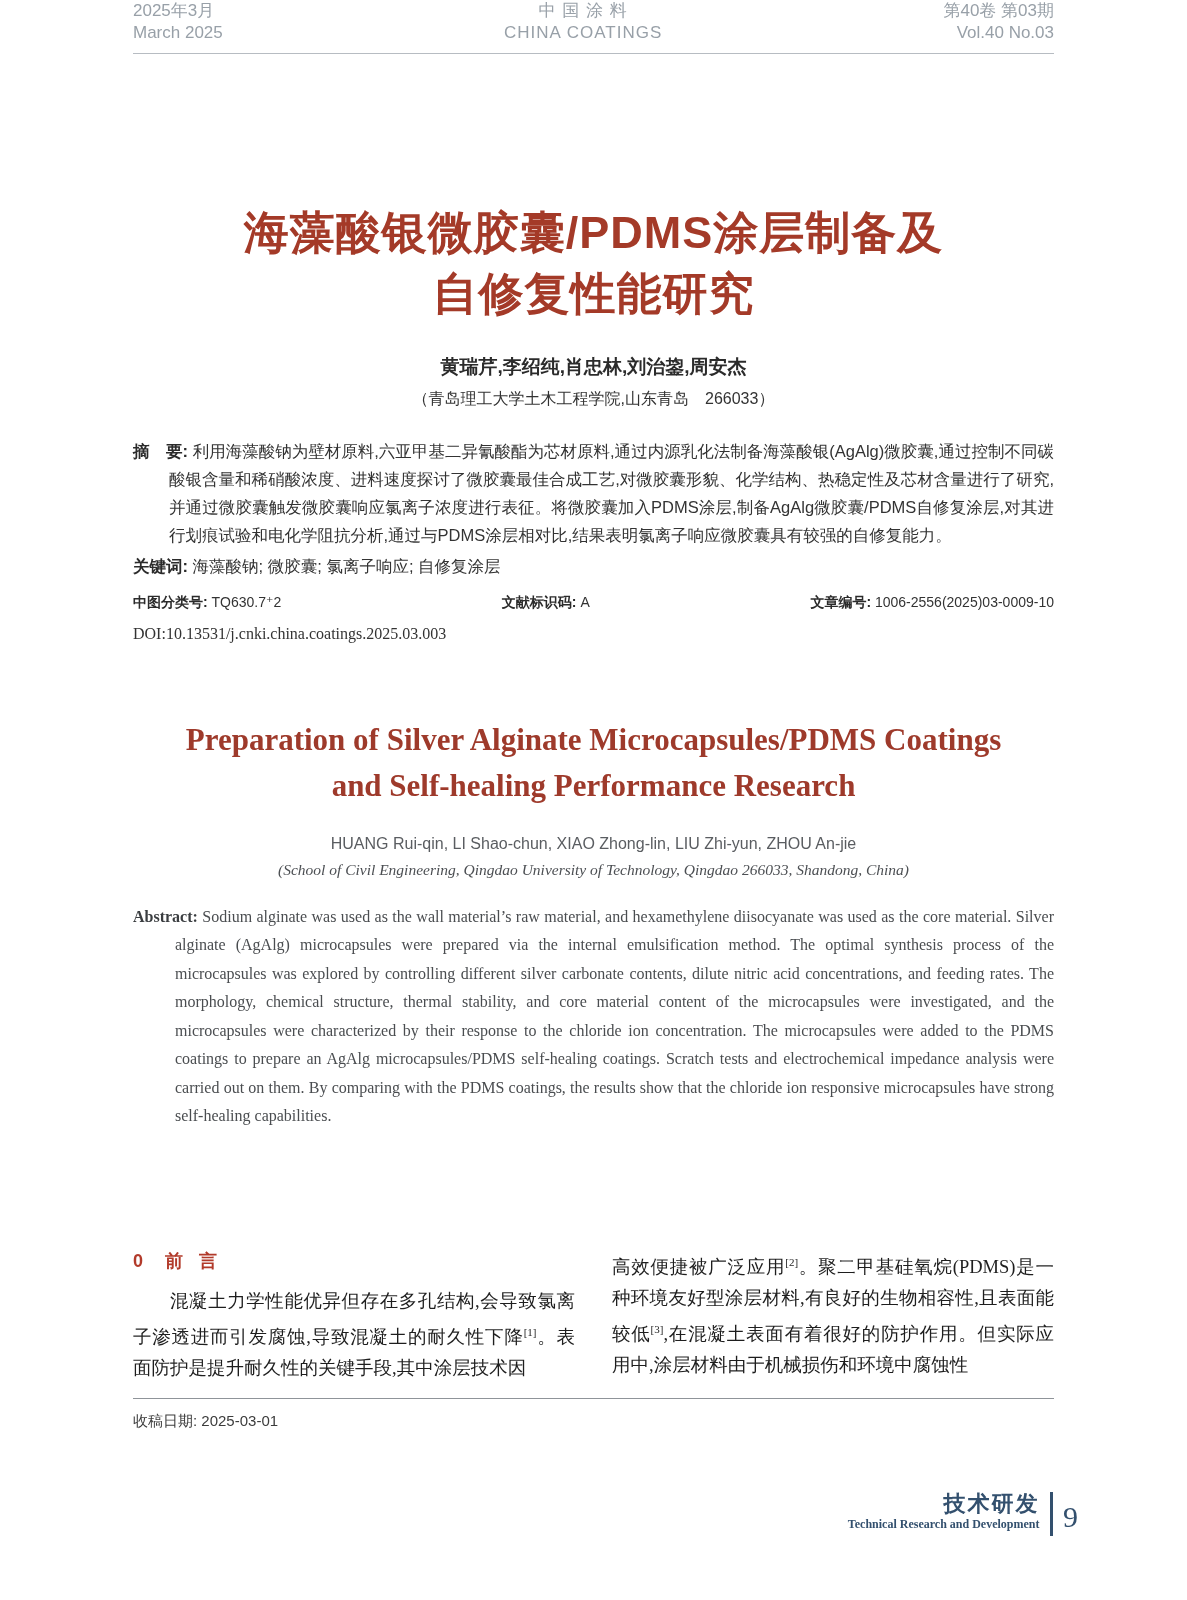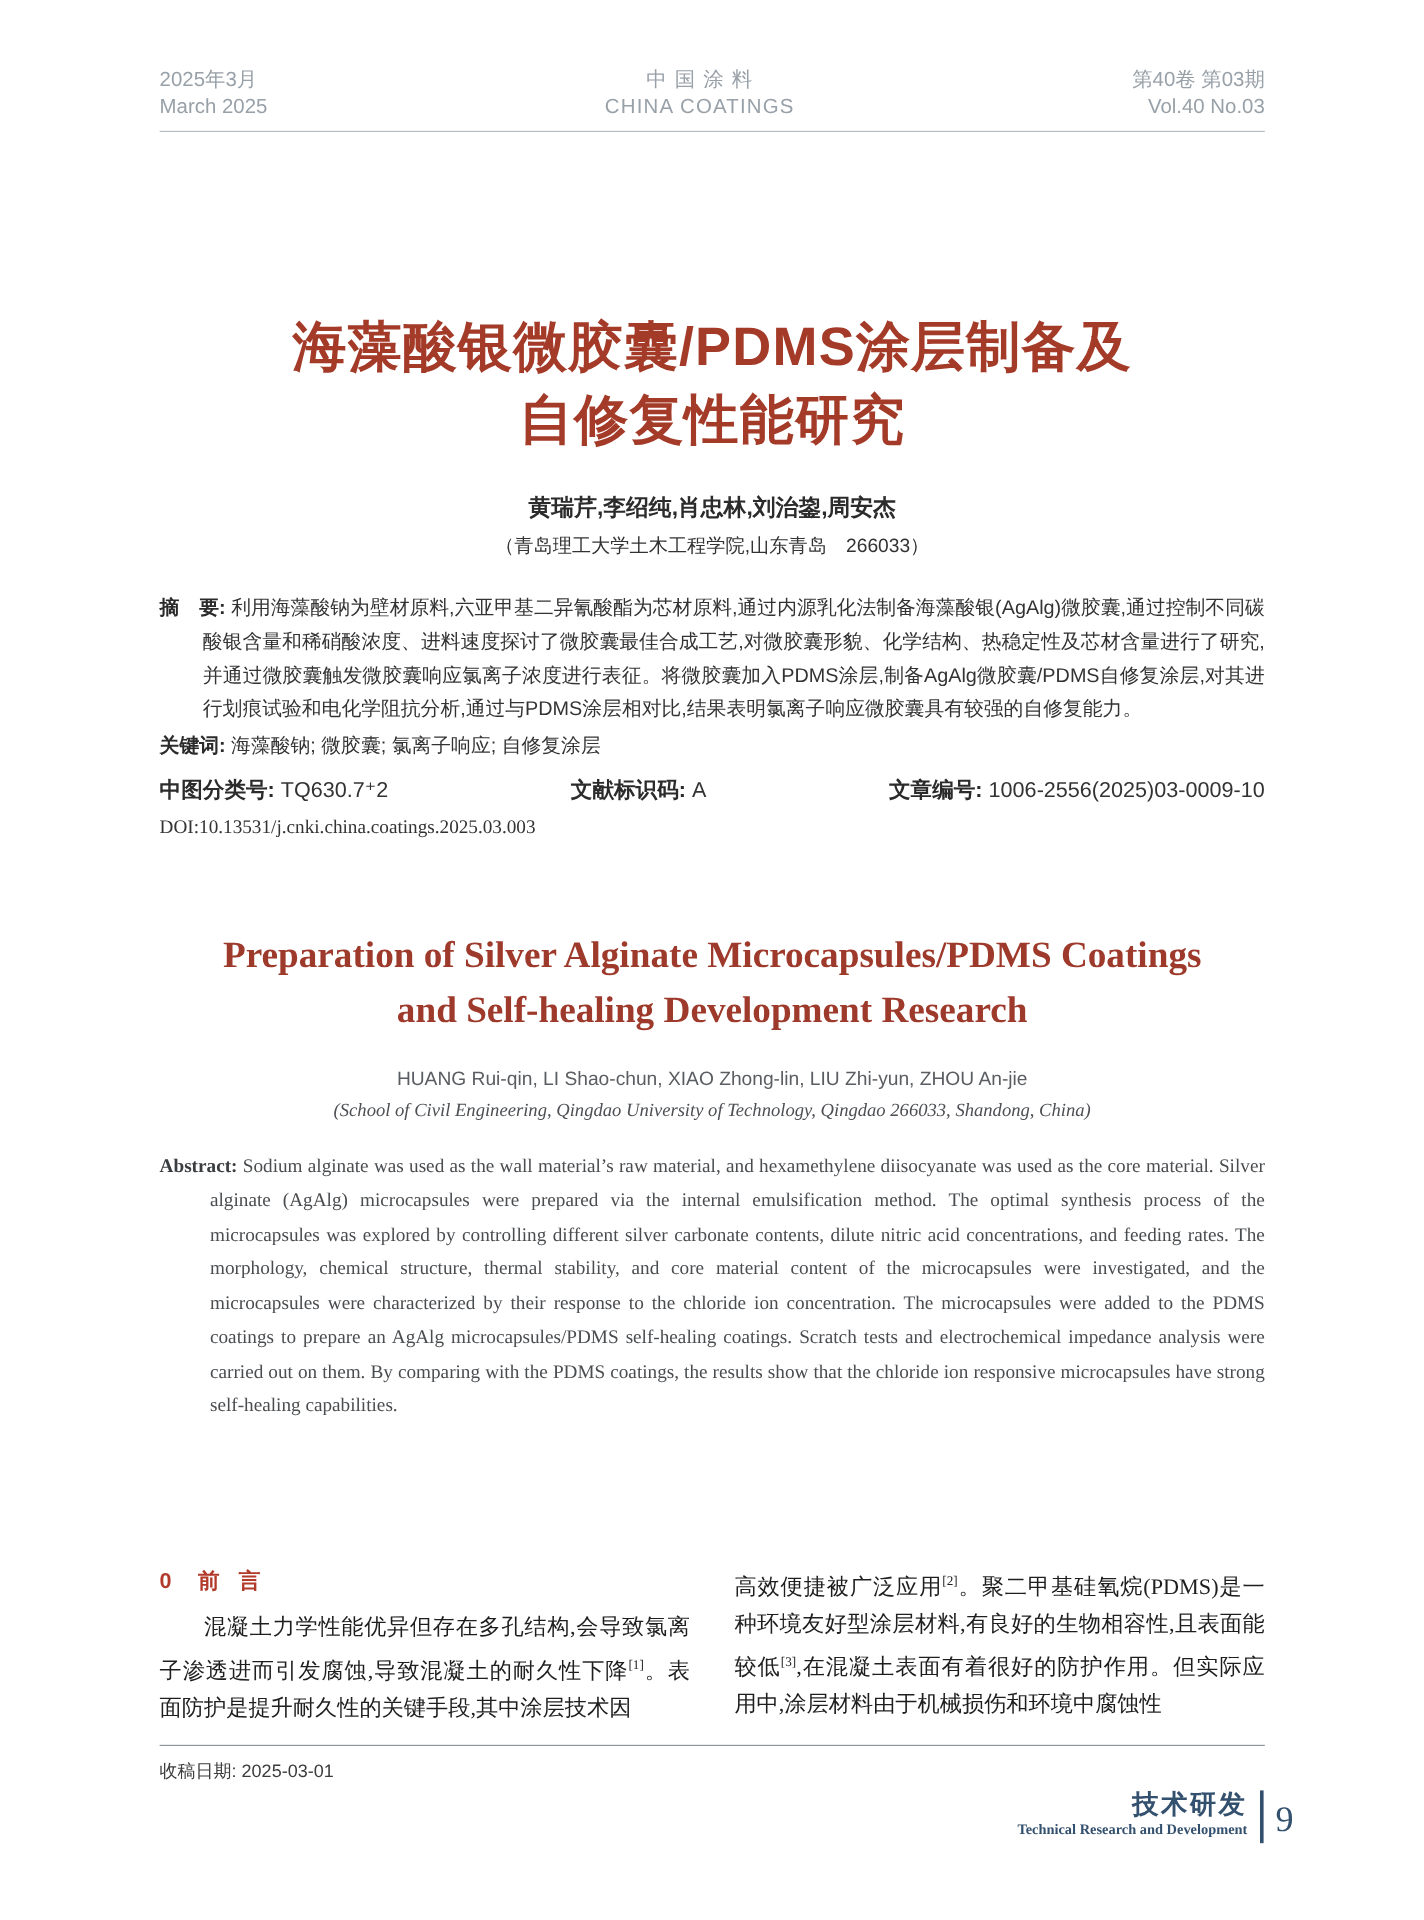--- a/index.html
+++ b/index.html
@@ -9,21 +9,21 @@
     margin:0 auto;
     background:#ffffff;
     overflow:hidden;
     font-family:"Liberation Sans","DejaVu Sans",sans-serif;
     color:#222;
   }
 
   
   .jheader{
     display:flex;justify-content:space-between;align-items:flex-end;
-    margin:0 133px;padding-top:56px;padding-bottom:9px;
+    margin:0 133px;padding-bottom:9px;
     border-bottom:1.5px solid #b7bcc2;
     color:#98a0a8;font-size:17px;line-height:22px;
   }
   .jheader .cell{white-space:nowrap;}
   .jheader .cell.center{text-align:center;letter-spacing:1px;}
   .jheader .cell.right{text-align:right;}
 
   
   .title-cn{
     margin-top:148px;text-align:center;
@@ -41,21 +41,21 @@
     padding-left:36px;text-indent:-36px;
   }
   .abstract-cn .lbl{font-weight:bold;color:#2b2b2b;}
   .keywords-cn{
     margin:3px 133px 0;font-size:16.5px;line-height:28px;color:#333;
   }
   .keywords-cn .lbl{font-weight:bold;color:#2b2b2b;}
 
   .meta-row{
     display:flex;justify-content:space-between;
-    margin:8px 133px 0;font-size:18px;color:#333;line-height:28px;gap:16px;
+    margin:8px 133px 0;font-size:14px;color:#333;line-height:28px;gap:16px;
   }
   .meta-row .lbl{font-weight:bold;color:#2b2b2b;}
   .doi{
     margin:9px 133px 0;font-size:16px;color:#333;
     font-family:"Liberation Serif","DejaVu Serif",serif;
   }
 
   
   .title-en{
     margin-top:74px;text-align:center;
@@ -164,21 +164,21 @@
   <div class="meta-row">
     <div><span class="lbl">中图分类号:</span> <span>TQ630.7⁺2</span></div>
     <div><span class="lbl">文献标识码:</span> <span>A</span></div>
     <div><span class="lbl">文章编号:</span> <span>1006-2556(2025)03-0009-10</span></div>
   </div>
 
   <div class="doi">DOI:10.13531/j.cnki.china.coatings.2025.03.003</div>
 
   <h2 class="title-en">
     <span>Preparation of Silver Alginate Microcapsules/PDMS Coatings</span><br>
-    <span>and Self-healing Development Research</span>
+    <span>and Self-healing Performance Research</span>
   </h2>
 
   <div class="authors-en">HUANG Rui-qin, LI Shao-chun, XIAO Zhong-lin, LIU Zhi-yun, ZHOU An-jie</div>
   <div class="affil-en">(School of Civil Engineering, Qingdao University of Technology, Qingdao 266033, Shandong, China)</div>
 
   <p class="abstract-en"><span class="lbl">Abstract:</span> <span>Sodium alginate was used as the wall material’s raw material, and hexamethylene diisocyanate was used as the core material. Silver alginate (AgAlg) microcapsules were prepared via the internal emulsification method. The optimal synthesis process of the microcapsules was explored by controlling different silver carbonate contents, dilute nitric acid concentrations, and feeding rates. The morphology, chemical structure, thermal stability, and core material content of the microcapsules were investigated, and the microcapsules were characterized by their response to the chloride ion concentration. The microcapsules were added to the PDMS coatings to prepare an AgAlg microcapsules/PDMS self-healing coatings. Scratch tests and electrochemical impedance analysis were carried out on them. By comparing with the PDMS coatings, the results show that the chloride ion responsive microcapsules have strong self-healing capabilities.</span></p>
 
 
   <div class="body-cols">
     <div class="col">

